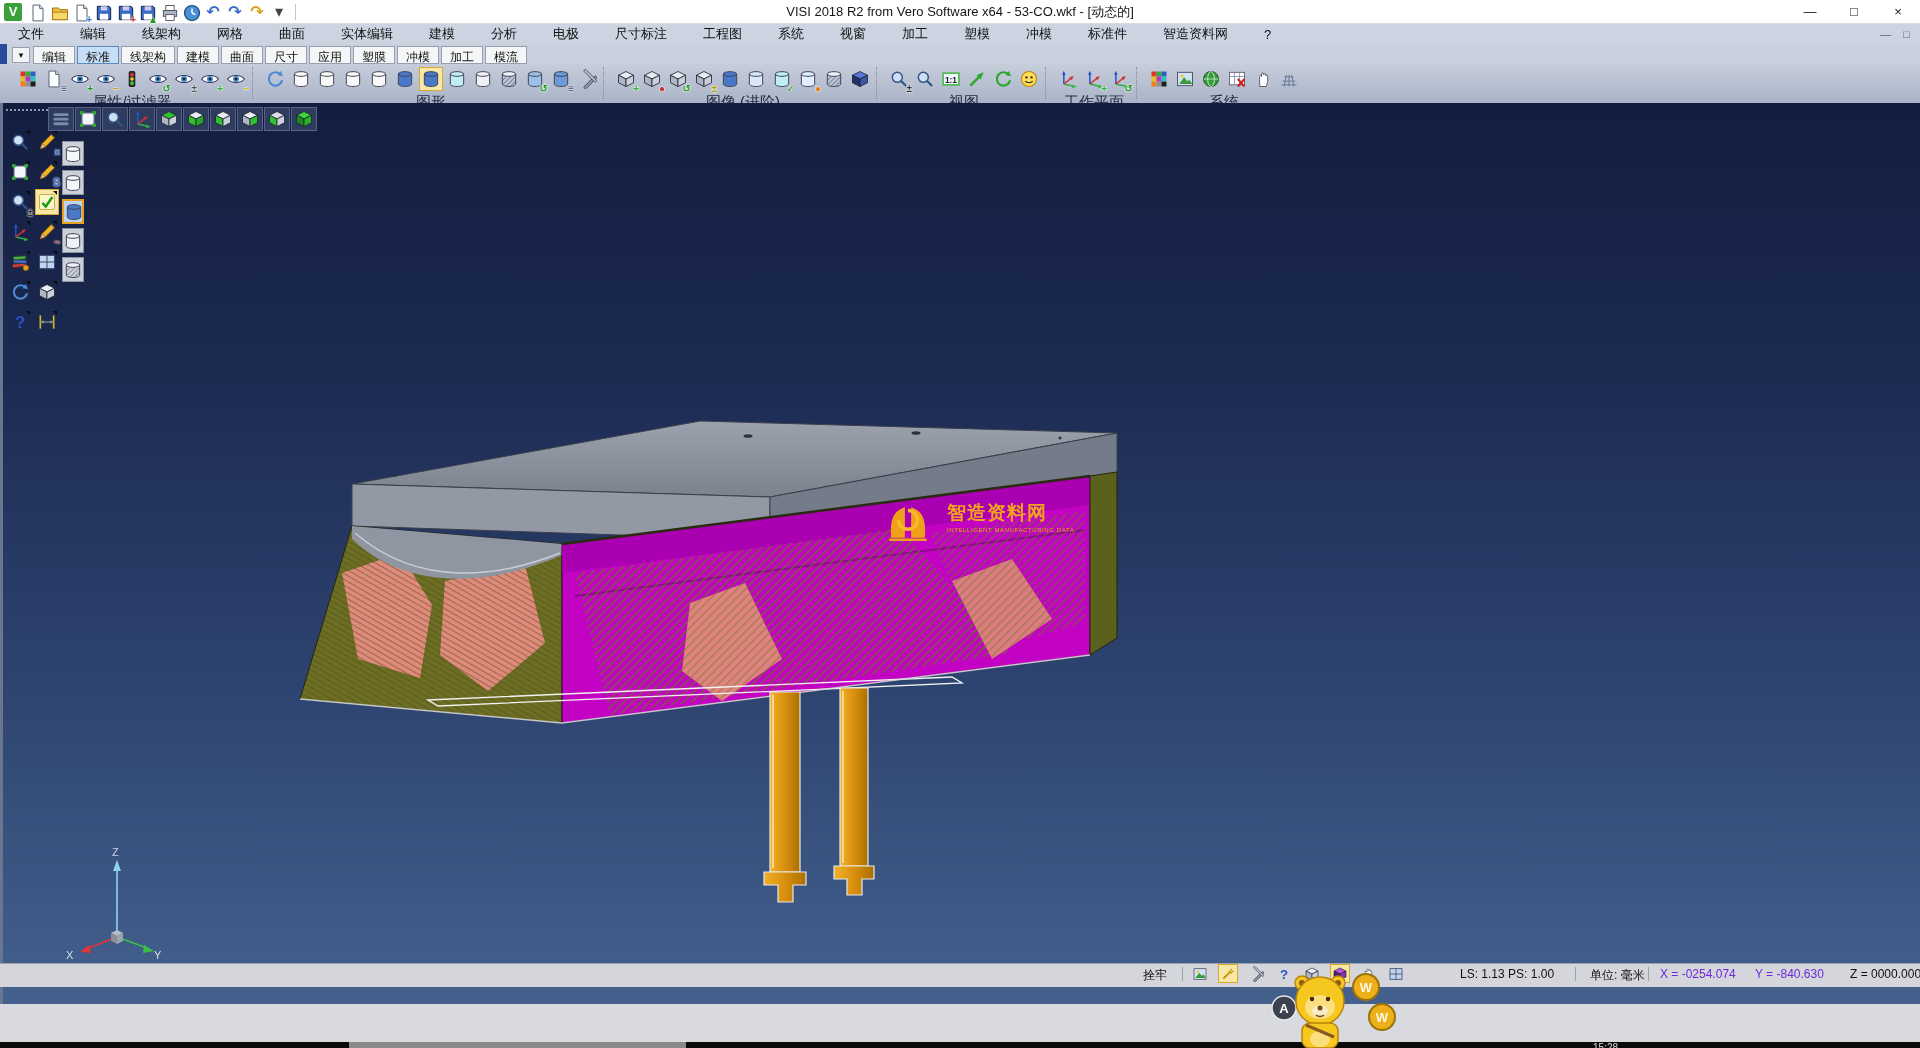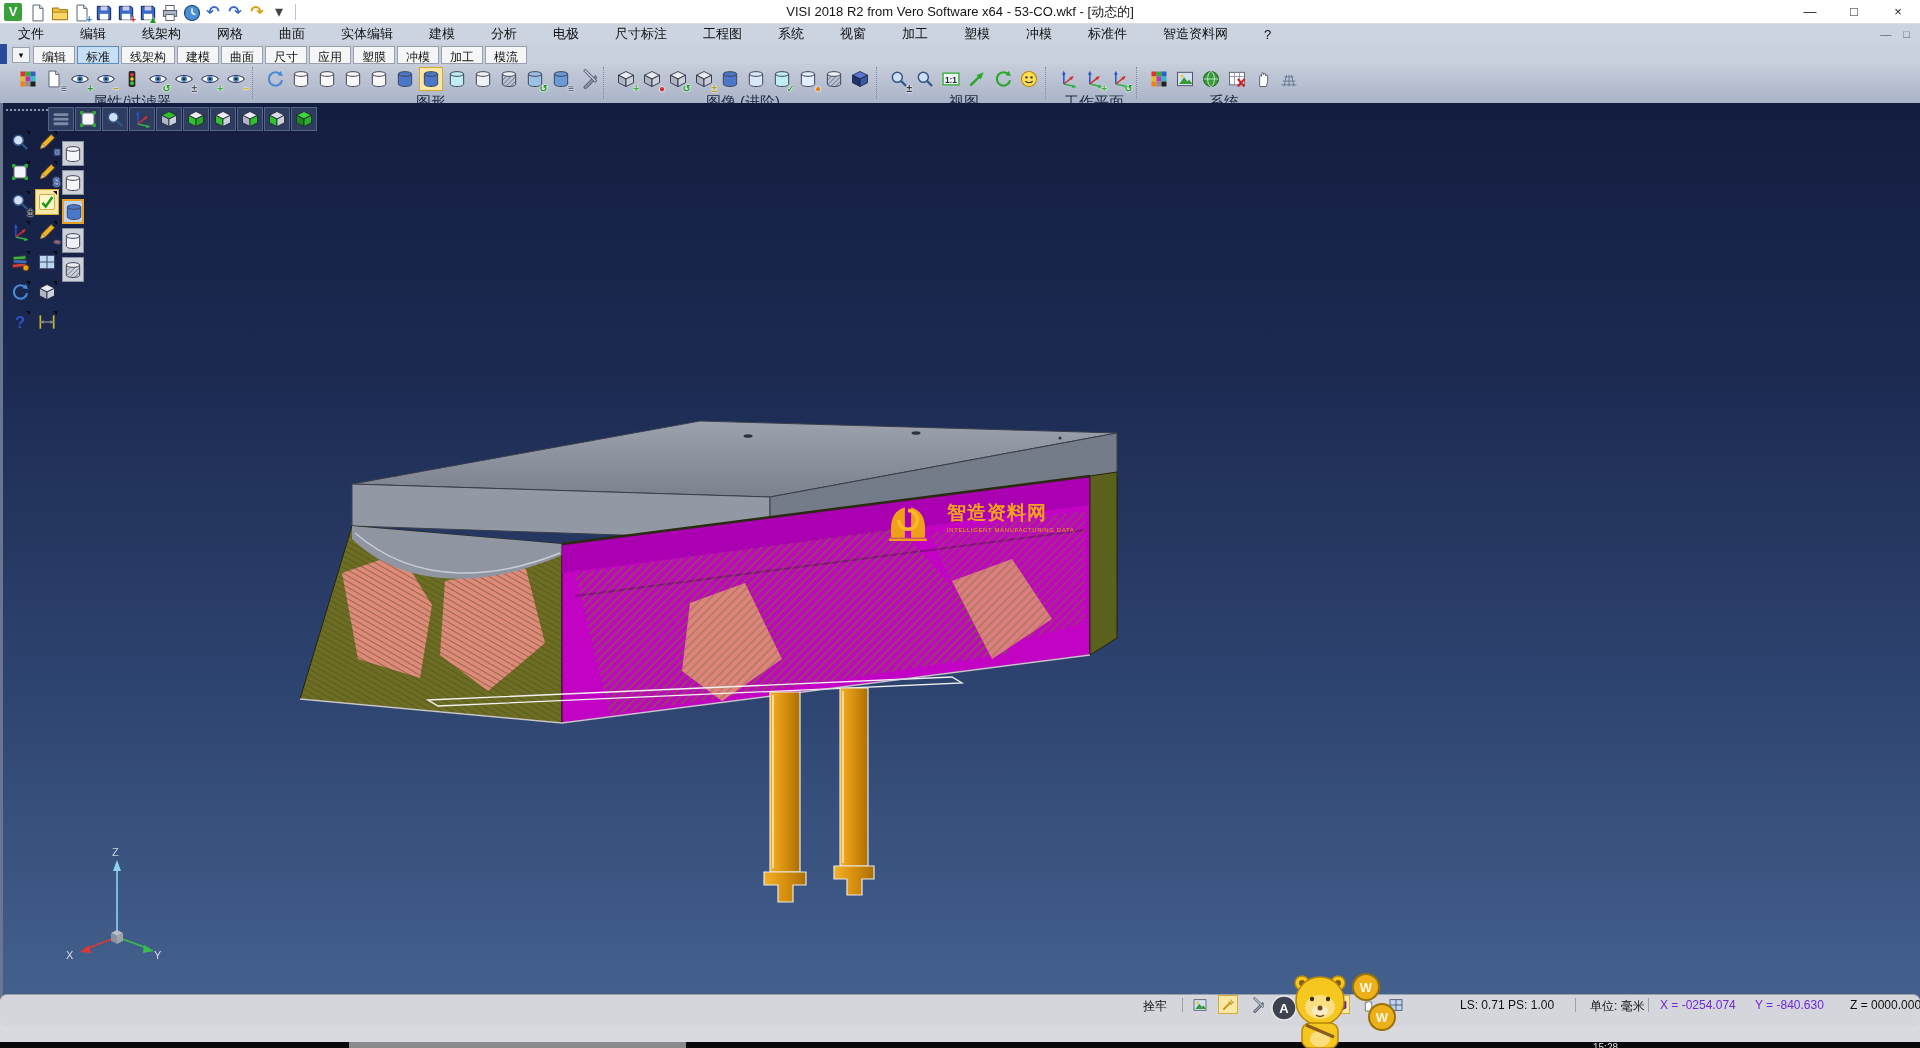--- a/index.html
+++ b/index.html
@@ -86,22 +86,22 @@
   .watermark { position:absolute; left:885px; top:500px; display:flex; gap:16px; align-items:flex-start;
                z-index:5; pointer-events:none; }
   .wm-title { font-size:19px; font-weight:bold; color:#f2a31c; letter-spacing:1px; white-space:nowrap; line-height:1.4; }
   .wm-sub { font-size:6px; color:#f0a018; letter-spacing:.6px; white-space:nowrap; }
 
   .mascot { position:absolute; left:1262px; top:965px; width:170px; height:83px; z-index:60; }
 
   
   .sb1 { position:absolute; left:0; top:1004px; width:1920px; height:18px; background:#dcdee3;
          border-top:1px solid #f6f7fa; font-size:12px; }
-  .sb2 { position:absolute; left:0; top:994px; width:1920px; height:32px; background:#d4d6db;
-         border-top:1px solid #9aa0ac; font-size:12px;border-radius:7px; }
+  .sb2 { position:absolute; left:0; top:963px; width:1920px; height:24px; background:#d4d6db;
+         border-top:1px solid #9aa0ac; font-size:12px; }
   .abs { position:absolute; white-space:nowrap; }
   .vsep { position:absolute; top:2px; width:1px; height:14px; background:#9aa0ac; }
   .search-input { position:absolute; left:1337px; top:2px; width:112px; height:14px;
                   border:1px solid #8a90a0; background:#fff; font-size:11px; padding:0 3px; }
   .swatch { position:absolute; top:3px; width:24px; height:12px; background:#4a6a9c; border:1px solid #222; }
   .sb-ic { position:absolute; top:1px; width:19px; height:18px; display:grid; place-items:center; }
   .sb-ic svg { width:15px; height:15px; }
   .sb2-icons { position:absolute; left:1190px; top:0; display:flex; gap:8px; }
   .sb2-icons .tbtn { width:20px; height:19px; }
   .sb2-icons .tbtn svg.ic { width:16px; height:16px; }
@@ -979,21 +979,21 @@
           <svg class="ic " viewBox="0 0 24 24">
             <use href="#sym-hand"></use>
           </svg>
         </div>
         <div class="tbtn">
           <svg class="ic " viewBox="0 0 24 24">
             <use href="#sym-wingrid"></use>
           </svg>
         </div>
       </div>
-    <span class="abs" style="left:1460px; top:3px">LS: 0.71 PS: 1.00</span>
+    <span class="abs" style="left:1460px; top:3px">LS: 1.13 PS: 1.00</span>
     <div class="vsep" style="left:1575px; top:3px"></div>
     <span class="abs" style="left:1590px; top:3px">单位: 毫米</span>
     <div class="vsep" style="left:1648px; top:3px"></div>
     <span class="abs red" style="left:1660px; top:3px">X = -0254.074</span>
     <span class="abs red" style="left:1755px; top:3px">Y = -840.630</span>
     <span class="abs" style="left:1850px; top:3px">Z = 0000.000</span>
   </div>
 
   <svg class="mascot" viewBox="0 0 170 83">
     <circle cx="22" cy="43" r="12" fill="#3c4250" stroke="#e8e8e8" stroke-width="1.5"></circle>

